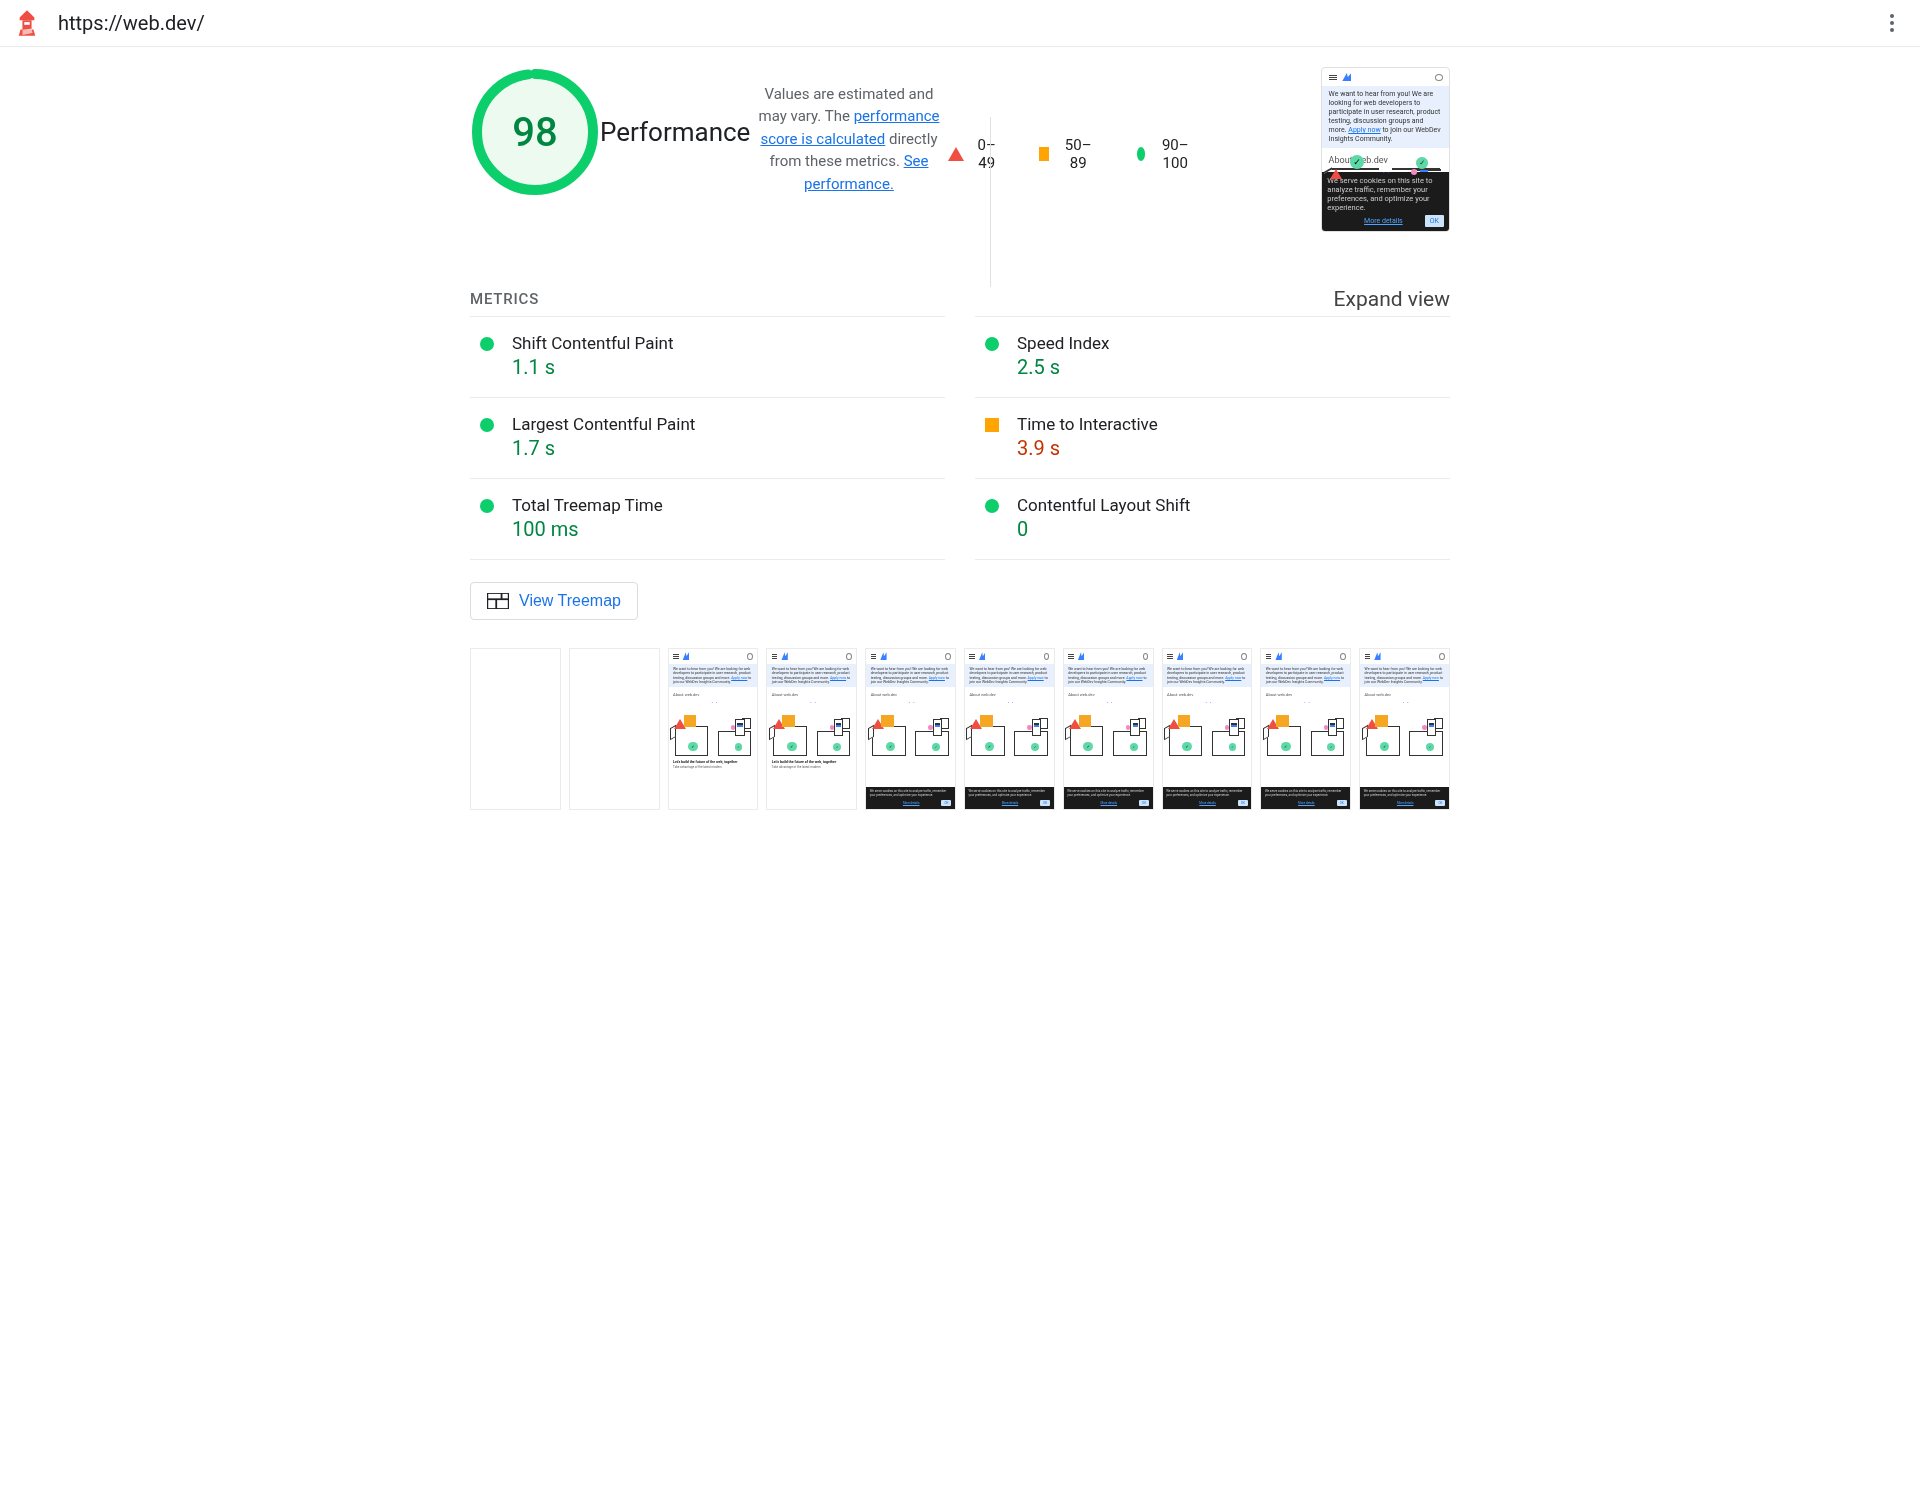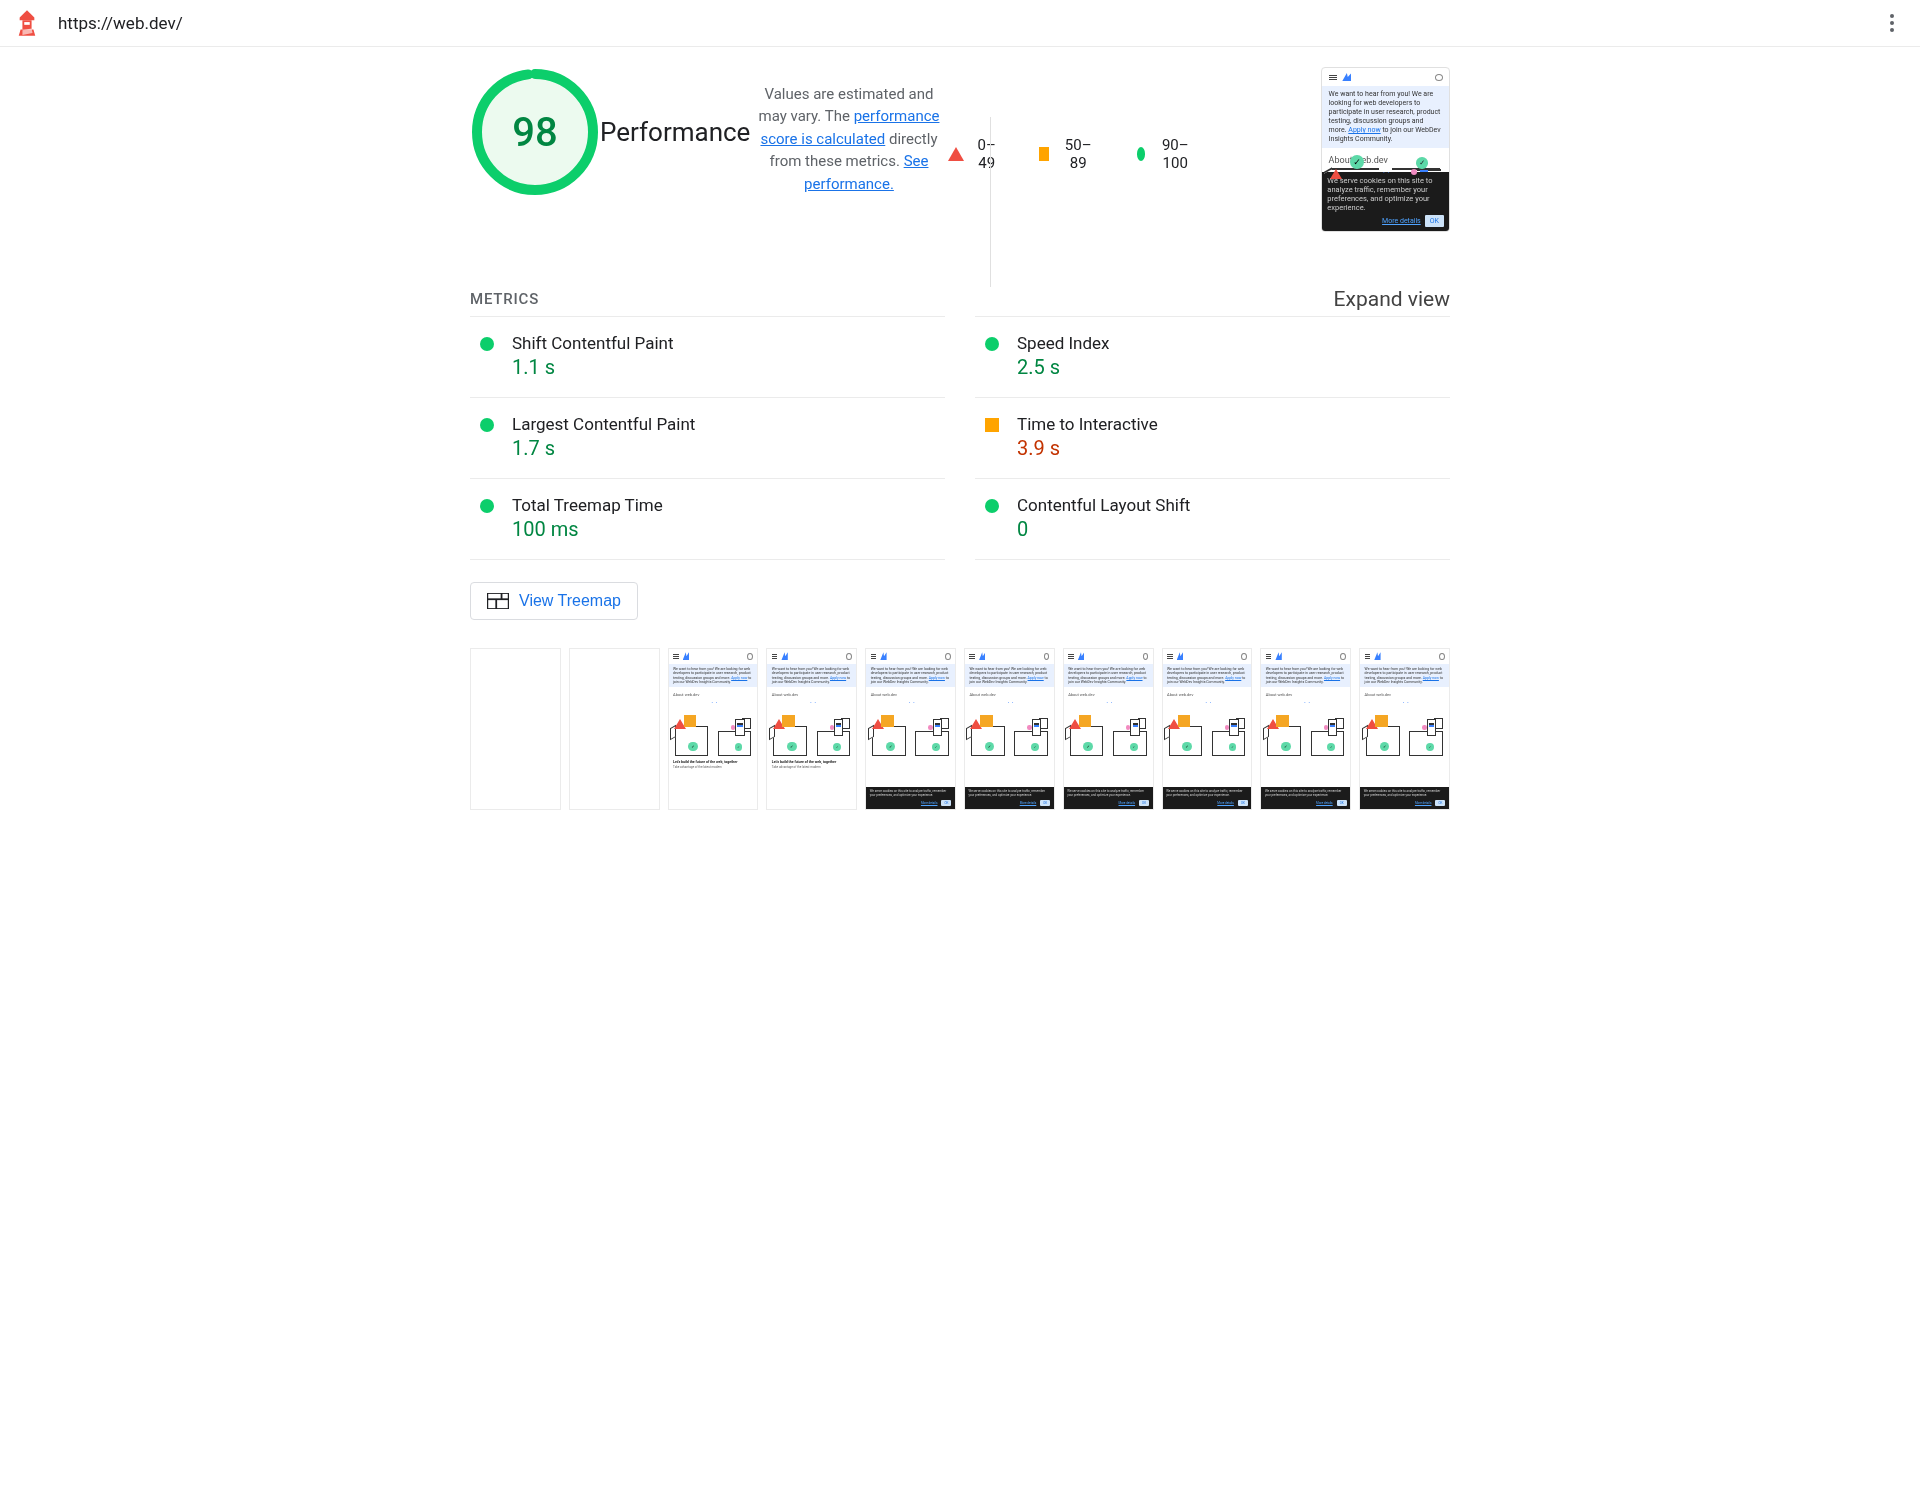--- a/index.html
+++ b/index.html
@@ -1,19 +1,19 @@
 <!DOCTYPE html>
 <html><head>
 <meta charset="utf-8">
 <style>
 * { margin: 0; padding: 0; box-sizing: border-box; }
 body { font-family: Roboto, Arial, sans-serif; background: #fff; color: #202124; }
 .topbar { display: flex; align-items: center; padding: 10px 16px; border-bottom: 1px solid #ebebeb; }
 .lh-logo { width: 22px; height: 26px; margin-right: 20px; }
-.url { font-size: 17px; color: #202124; }
+.url { font-size: 20px; color: #202124; }
 .more-menu { margin-left: auto; width: 24px; height: 24px; display: flex; flex-direction: column; align-items: center; justify-content: center; cursor: pointer; border-radius: 50%; }
 .more-menu span { width: 4px; height: 4px; background: #5f6368; border-radius: 50%; margin: 1.5px 0; }
 .content { max-width: 1000px; margin: 0 auto; padding: 0 10px; }
 .hero { display: flex; align-items: flex-start; justify-content: center; padding-top: 20px; gap: 130px; position: relative; }
 .gauge-col { display: flex; flex-direction: row; align-items: center; text-align: center; }
 .gauge { position: relative; width: 130px; height: 130px; margin-bottom: 14px; }
 .gauge svg { transform: rotate(-90deg); }
 .gauge-score { position: absolute; inset: 0; display: flex; align-items: center; justify-content: center; font-size: 40px; font-weight: 500; color: #018642; }
 .gauge-label { font-size: 26px; font-weight: 400; color: #202124; margin-bottom: 14px; }
 .disclaimer { font-size: 15px; color: #5f6368; max-width: 430px; line-height: 1.5; }
@@ -64,21 +64,21 @@
 .mini-box2-paper::after{content:'';position:absolute;top:35%;left:15%;right:15%;height:2px;background:#3880ff;}
 .mini-box2-circ { position:absolute; right:-3%; top:-60%; width:28%; height:45%; border:1px solid #333; background:#fff; }
 .mini-box2-pink { position:absolute; right:48%; top:-30%; width:14%; aspect-ratio:1; background:#f28bc1; border-radius:50%; }
 .mini-box2-check { position:absolute; right:25%; bottom:20%; width:25%; aspect-ratio:1; background:#5dd9a8; border-radius:50%; display:flex;align-items:center;justify-content:center;font-size:3px;}
 .mini-dots { position:absolute; left:48%; top:0; font-size:4px; color:#3880ff; letter-spacing:1px;}
 .mini-tagline { font-size:3.5px; font-weight:bold; padding:2% 5% 1%; color:#222;}
 .mini-sub { font-size:3px; color:#666; padding:0 5% 2%;}
 .mini-cookie { background:#1b1b1b; color:#ccc; font-size:3px; padding:3% 4%; margin-top:auto; }
 .mini-cookie-bot { display:flex; justify-content:flex-end; gap:4px; align-items:center; margin-top:3px;}
 .mini-cookie-bot a { color:#4fa3ff; font-size:3px; text-decoration:underline;}
-.mini-ok { background:#cde3f9; color:#1a73e8; font-size:3px; padding:1px 3px; border-radius:1px;}
+.mini-ok { background:#cde3f9; color:#1a73e8; font-size:3px; padding:1px 3px; border-radius:1px;margin-left:18px;}
 
 .screenshot-preview .mini-banner { font-size:7px; }
 .screenshot-preview .mini-about { font-size:9px; }
 .screenshot-preview .mini-cookie { font-size:7.5px; }
 .screenshot-preview .mini-cookie-bot a { font-size:7px;}
 .screenshot-preview .mini-ok { font-size:7px; padding:2px 5px;}
 .screenshot-preview .mini-box1-check { font-size:9px; }
 .screenshot-preview .mini-box2-check { font-size:7px; }
 </style>
 </head>

